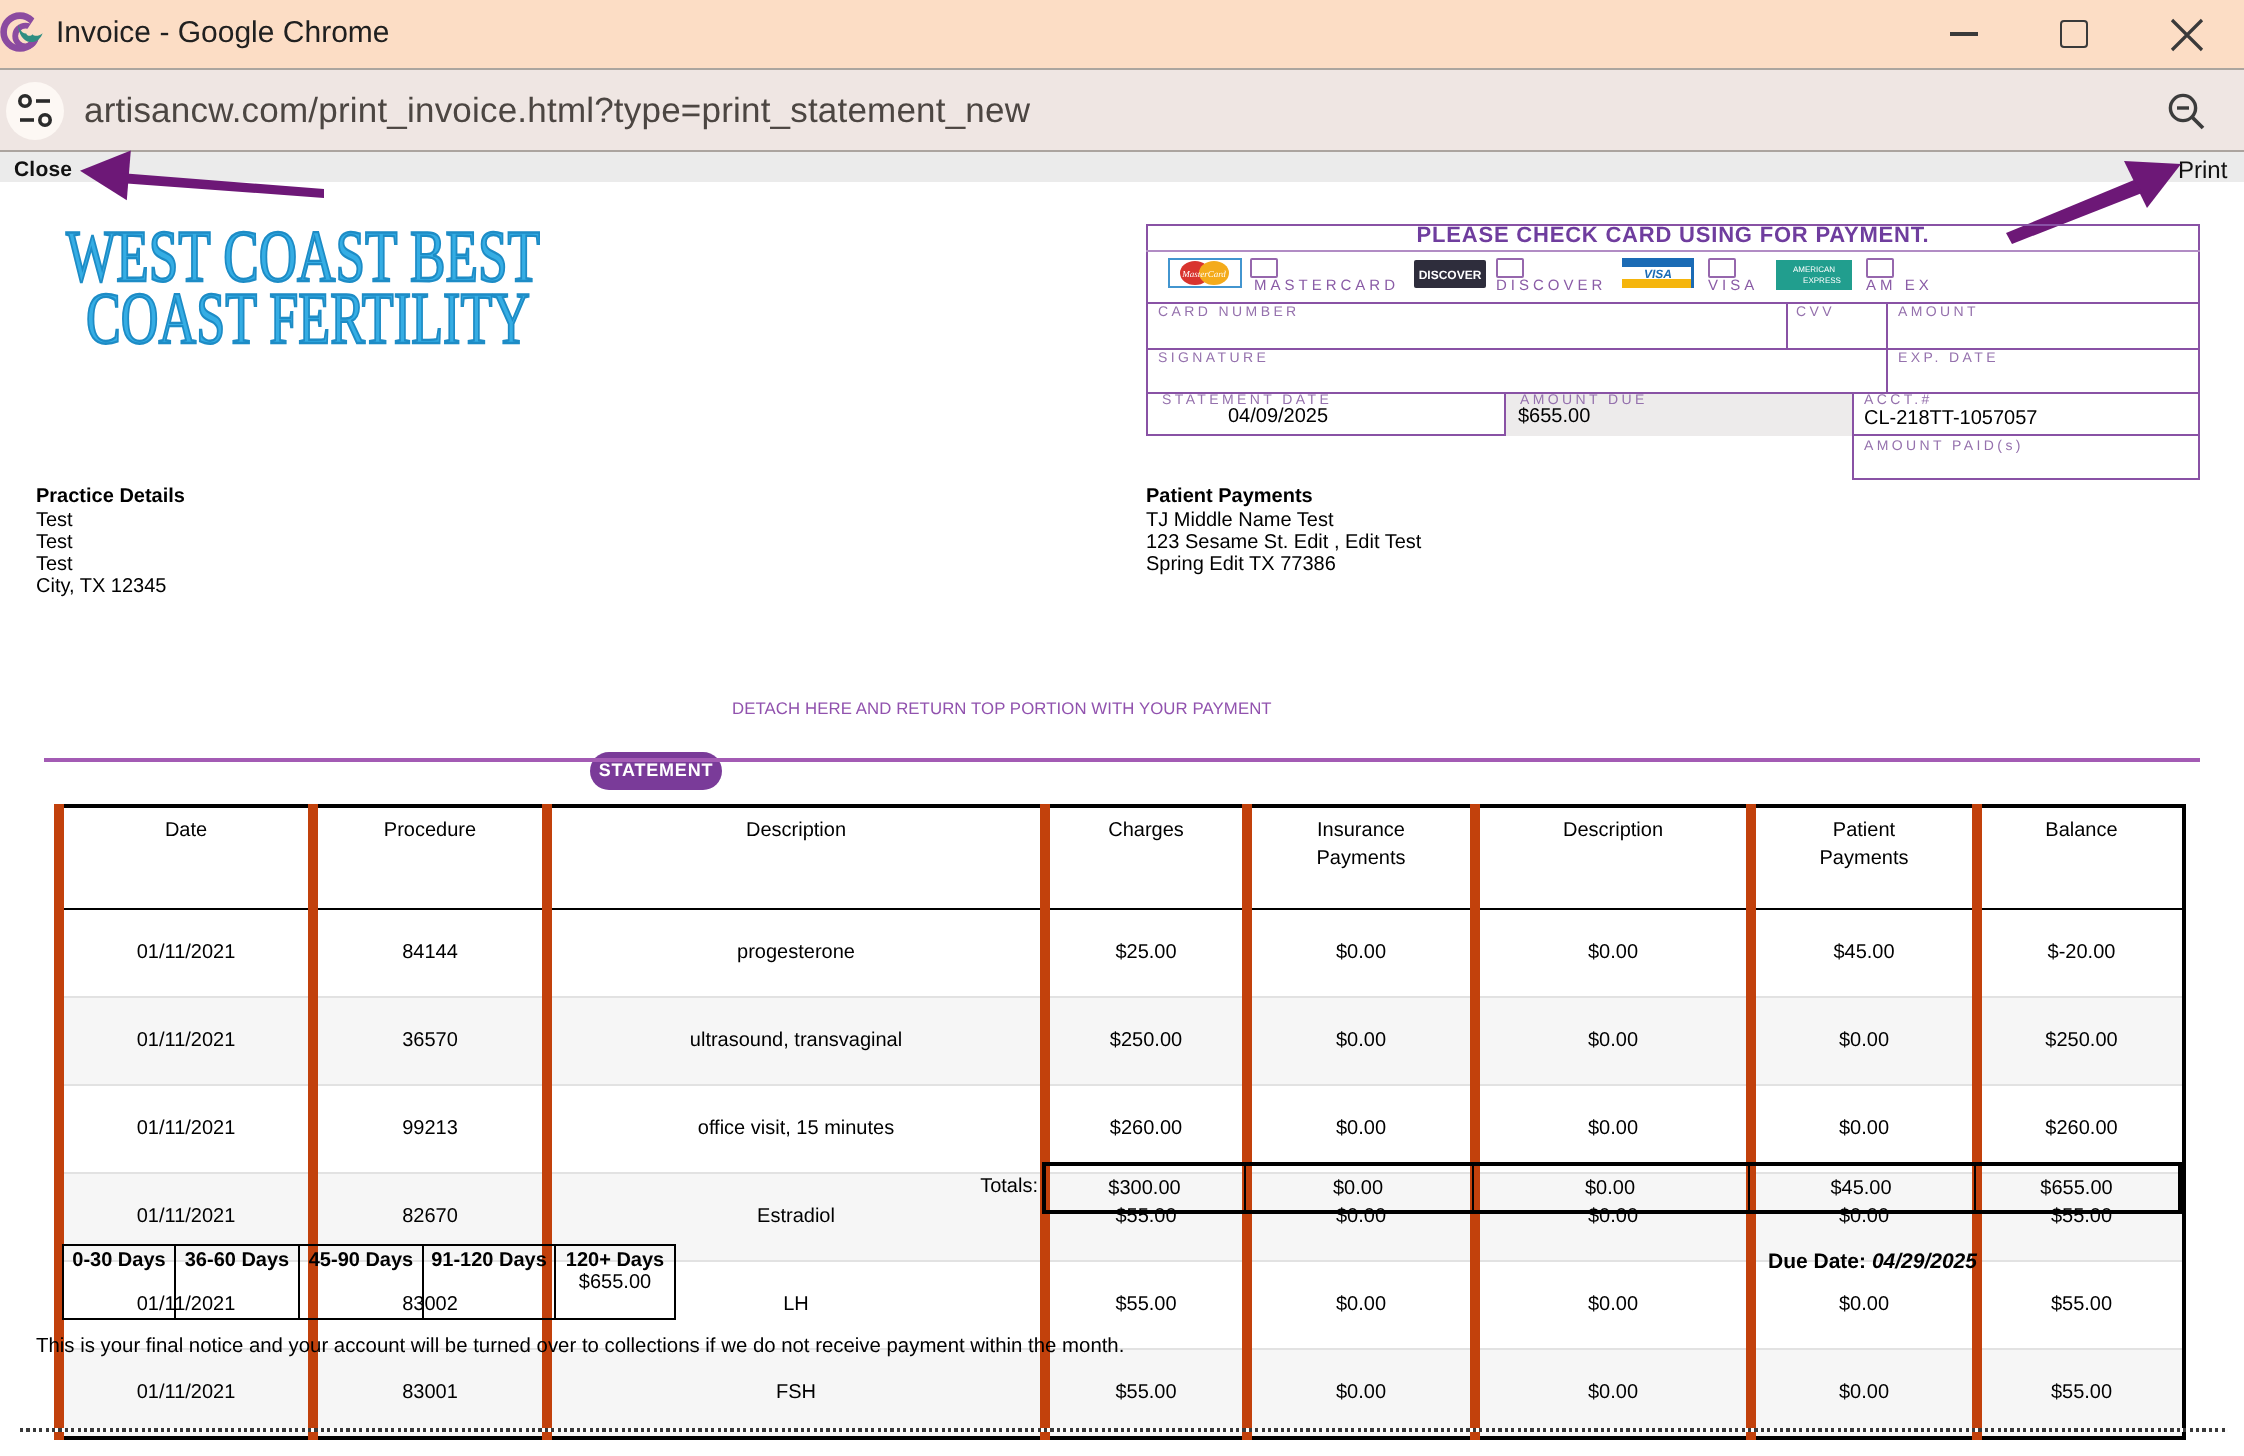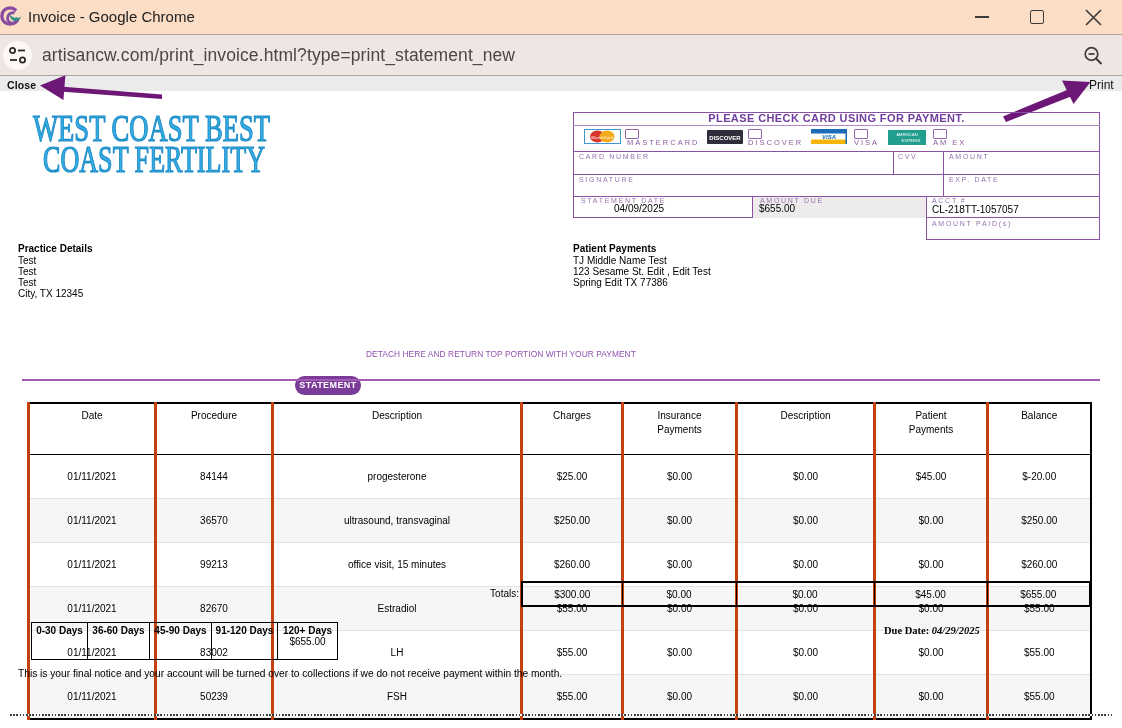--- a/index.html
+++ b/index.html
@@ -40,33 +40,33 @@
 .detline { font-size:10px; color:#000; line-height:11px; }
 
 
 #pill { left:295px; top:345px; width:66px; height:19px; background:#7a3b99; border-radius:9.5px; color:#fff; font-size:9px; font-weight:bold; letter-spacing:0.4px; text-align:center; line-height:19px;margin-top:31px; }
 #detach { left:366px; top:349px; font-size:8.4px; color:#9152ae; letter-spacing:0.05px; }
 #purplehr { left:22px; top:379px; width:1078px; height:2px; background:#a35bb4; }
 
 
 #mtable { left:27px; top:402px; border-collapse:collapse; table-layout:fixed; font-size:10px; color:#000; border:2px solid #000; }
 #mtable tr:last-child td { border-bottom:2px solid #000; }
-#mtable td { border-left:3px solid #c2410c; border-right:1px solid #000; text-align:center; padding:16px; }
+#mtable td { border-left:5px solid #c2410c; border-right:1px solid #000; text-align:center; padding:16px; }
 #mtable tr.hdr td { border-top:2px solid #000; border-bottom:1px solid #000; height:36px; vertical-align:top; padding-top:4.5px; line-height:14.9px; }
 #mtable tr.r td { height:23.8px; border-top:1px solid #e2e2e2; }
 #mtable tr.r1 td { border-top:none; }
 #mtable tr.stripe td { background:#f6f6f6; }
 #ttable { left:521px; top:581px; border-collapse:collapse; table-layout:fixed; font-size:10px; color:#000; border:2px solid #000; }
 #ttable td { border-left:1px solid #000; border-right:1px solid #000; text-align:center; height:24px; }
 
 
 #atable { left:31px; top:622px; border-collapse:collapse; font-size:10px; color:#000; }
 #atable td { border:1.5px solid #000; vertical-align:top; text-align:center; font-weight:bold; padding:2px 2px 12px 2px; height:37px; white-space:nowrap; }
 
-#duedate { left:884px; top:625px; font-size:10.5px; font-weight:bold;font-family:Liberation Serif, serif; }
+#duedate { left:884px; top:625px; font-size:10.5px; font-weight:bold; }
 #notice { left:18px; top:667.5px; font-size:10.2px; letter-spacing:0px; }
 #dotline { left:10px; top:713.5px; width:1103px; height:2px; background:repeating-linear-gradient(90deg, #3a3a3a 0px, #3a3a3a 1.6px, #fff 1.6px, #fff 3.2px); }
 </style>
 </head>
 <body>
 
 <div class="abs" id="titlebar"></div>
 <svg class="abs" style="left:0px;top:4px" width="26" height="24" viewBox="0 0 26 24">
   <circle cx="10" cy="12" r="8.2" fill="none" stroke="#8b4ba0" stroke-width="3.3"></circle>
   <circle cx="12.8" cy="14" r="5.2" fill="none" stroke="#8b4ba0" stroke-width="2.9"></circle>
@@ -252,21 +252,21 @@
         <td>83002</td>
         <td>LH</td>
         <td>$55.00</td>
         <td>$0.00</td>
         <td>$0.00</td>
         <td>$0.00</td>
         <td>$55.00</td>
       </tr>
   <tr class="r stripe">
         <td>01/11/2021</td>
-        <td>50239</td>
+        <td>83001</td>
         <td>FSH</td>
         <td>$55.00</td>
         <td>$0.00</td>
         <td>$0.00</td>
         <td>$0.00</td>
         <td>$55.00</td>
       </tr>
 </tbody>
   </table>
 <div class="abs" style="left:419px;top:588px;width:100px;text-align:right;font-size:10px">Totals:</div>

